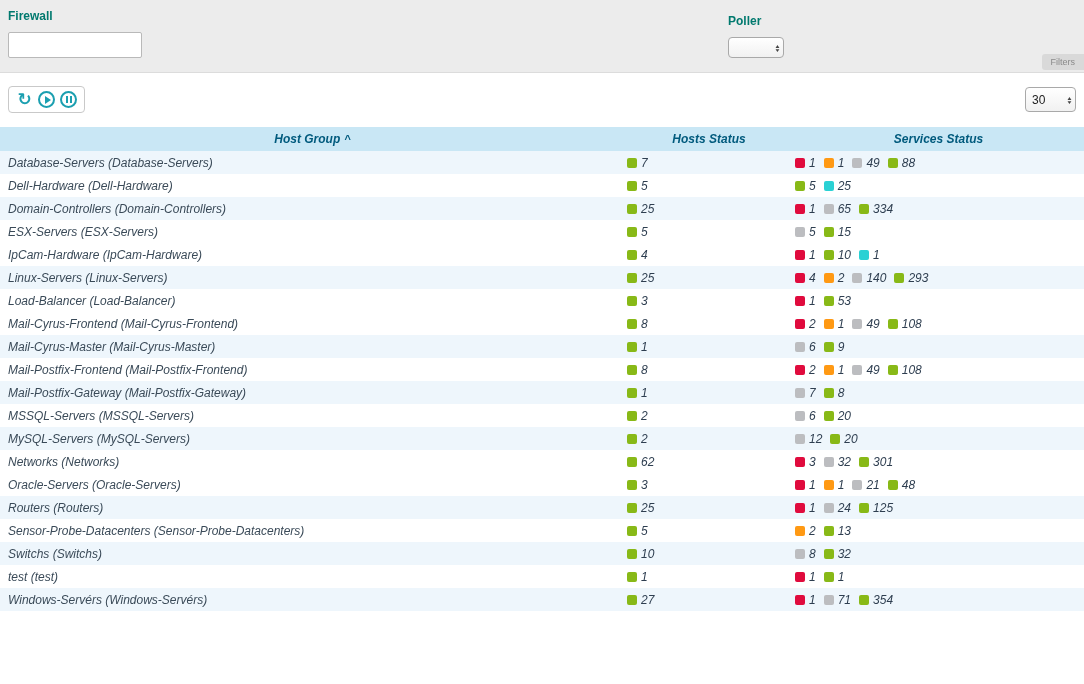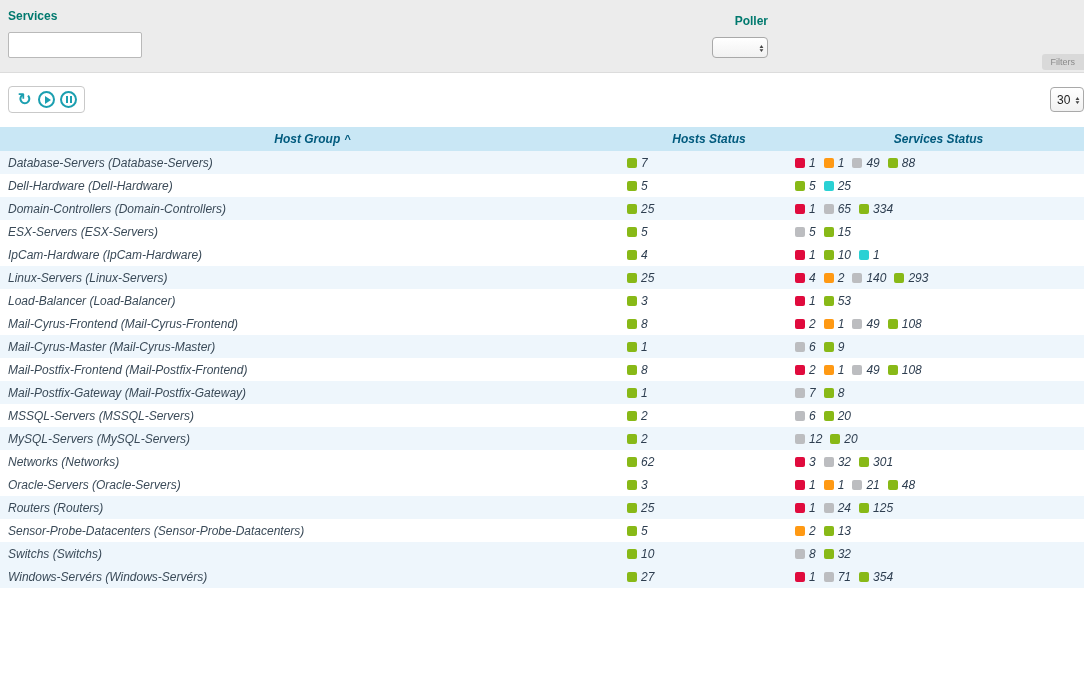--- a/index.html
+++ b/index.html
@@ -7,21 +7,21 @@
     font-family: "Liberation Sans", "DejaVu Sans", sans-serif; }
 
   
   .filter-bar { position: relative; width: 100%; height: 73px; background: #ececec;
     border-bottom: 1px solid #dcdcdc; }
   .filter-field { position: absolute; display: flex; flex-direction: column; }
   .filter-field label { font-size: 12px; font-weight: bold; color: #00796e; margin-bottom: 9px; }
   .ff-hostgroup { left: 8px; top: 9px; }
   .ff-hostgroup input { width: 134px; height: 26px; border: 1px solid #b9b9b9; border-radius: 2px;
     background: #fff; font-size: 12px; padding: 0 6px; outline: none; }
-  .ff-poller { left: 712px; top: 14px; text-align: right; }
+  .ff-poller { left: 728px; top: 14px; }
   .select { display: inline-flex; align-items: center; justify-content: space-between;
     background: linear-gradient(#ffffff,#f1f1f1); border: 1px solid #a9a9a9; border-radius: 4px;
     padding: 2px 3px 2px 6px; cursor: pointer; }
   .ff-poller .select { width: 56px; height: 21px; }
   .sel-val { font-size: 11px; color: #333; min-height: 11px; }
   .stepper { display: flex; flex-direction: column; align-items: center; line-height: 4px; }
   .stepper i { font-style: normal; font-size: 5px; color: #444; transform: scaleX(1.3); }
   .filters-btn { position: absolute; right: 0; top: 54px; background: #d9d9d9; color: #8a8a8a;
     font-size: 9px; padding: 3px 9px 3px 9px; border-radius: 3px 0 0 3px; cursor: pointer; }
 
@@ -30,21 +30,21 @@
   .btn-group { position: absolute; left: 8px; top: 13px; display: inline-flex; align-items: center;
     gap: 5px; border: 1px solid #c9c9c9; border-radius: 4px; padding: 4px 7px; background: #fff; }
   .tb-icon { display: inline-flex; align-items: center; justify-content: center; width: 17px; height: 17px;
     cursor: pointer; color: #1b9fb0; }
   .tb-refresh { font-size: 17px; font-weight: bold; line-height: 17px; }
   .tb-circle { border: 2px solid #1b9fb0; border-radius: 50%; }
   .tri { width: 0; height: 0; border-left: 6px solid #1b9fb0; border-top: 4px solid transparent;
     border-bottom: 4px solid transparent; margin-left: 2px; }
   .bars { display: flex; gap: 2px; }
   .bars i { display: block; width: 2px; height: 7px; background: #1b9fb0; }
-  .pagesize { position: absolute; right: 0; top: 14px; width: 34px; height: 25px; }
+  .pagesize { position: absolute; right: 8px; top: 14px; width: 51px; height: 25px; }
   .pagesize .sel-val { font-size: 12px; color: #222; }
 
   
   table { width: 1084px; border-collapse: collapse; table-layout: fixed; font-style: italic; }
   col.c-name { width: 625px; } col.c-hosts { width: 168px; } col.c-svcs { width: 291px; }
   thead th { background: #c9e7f5; height: 24px; font-size: 12px; font-weight: bold;
     color: #005a7d; text-align: center; }
   thead .sort-caret { font-size: 11px; margin-left: 4px; font-weight: bold; }
   tbody tr { height: 23px; }
   tbody tr.odd { background: #eef6fc; }
@@ -54,21 +54,21 @@
   td.col-status { padding-left: 2px; white-space: nowrap; }
   .badge { display: inline-flex; align-items: center; margin-right: 8px; }
   .sq { display: inline-block; width: 10px; height: 10px; border-radius: 2px; margin-right: 4px; }
   .cnt { font-size: 12px; color: #2e3e50; }
 </style>
 </head>
 <body>
 
 <div class="filter-bar">
   <div class="filter-field ff-hostgroup">
-    <label>Services</label>
+    <label>Firewall</label>
     <input type="text" value="" style="">
   </div>
   <div class="filter-field ff-poller">
     <label>Poller</label>
     <div class="select">
       <span class="sel-val"></span>
       <span class="stepper">
           <i>▲</i>
           <i>▼</i>
         </span>
@@ -402,20 +402,34 @@
             <span class="cnt">10</span>
           </span></td>
         <td class="col-status"><span class="badge">
             <span class="sq" style="background: rgb(188, 189, 192);"></span>
             <span class="cnt">8</span>
           </span><span class="badge">
             <span class="sq" style="background: rgb(136, 185, 23);"></span>
             <span class="cnt">32</span>
           </span></td>
       </tr>
+      <tr class="even">
+        <td class="col-name">test (test)</td>
+        <td class="col-status"><span class="badge">
+            <span class="sq" style="background: rgb(136, 185, 23);"></span>
+            <span class="cnt">1</span>
+          </span></td>
+        <td class="col-status"><span class="badge">
+            <span class="sq" style="background: rgb(224, 11, 61);"></span>
+            <span class="cnt">1</span>
+          </span><span class="badge">
+            <span class="sq" style="background: rgb(136, 185, 23);"></span>
+            <span class="cnt">1</span>
+          </span></td>
+      </tr>
       <tr class="odd">
         <td class="col-name">Windows-Servérs (Windows-Servérs)</td>
         <td class="col-status"><span class="badge">
             <span class="sq" style="background: rgb(136, 185, 23);"></span>
             <span class="cnt">27</span>
           </span></td>
         <td class="col-status"><span class="badge">
             <span class="sq" style="background: rgb(224, 11, 61);"></span>
             <span class="cnt">1</span>
           </span><span class="badge">

